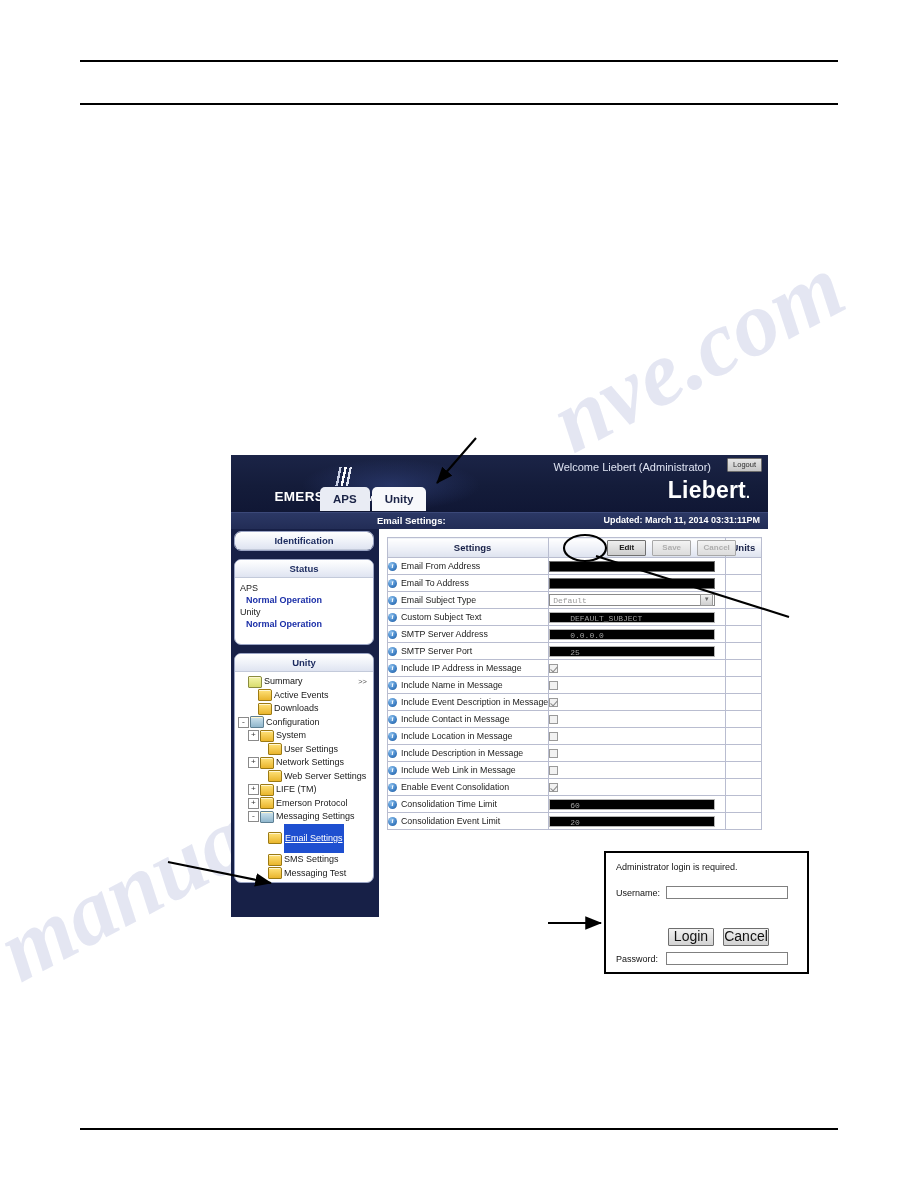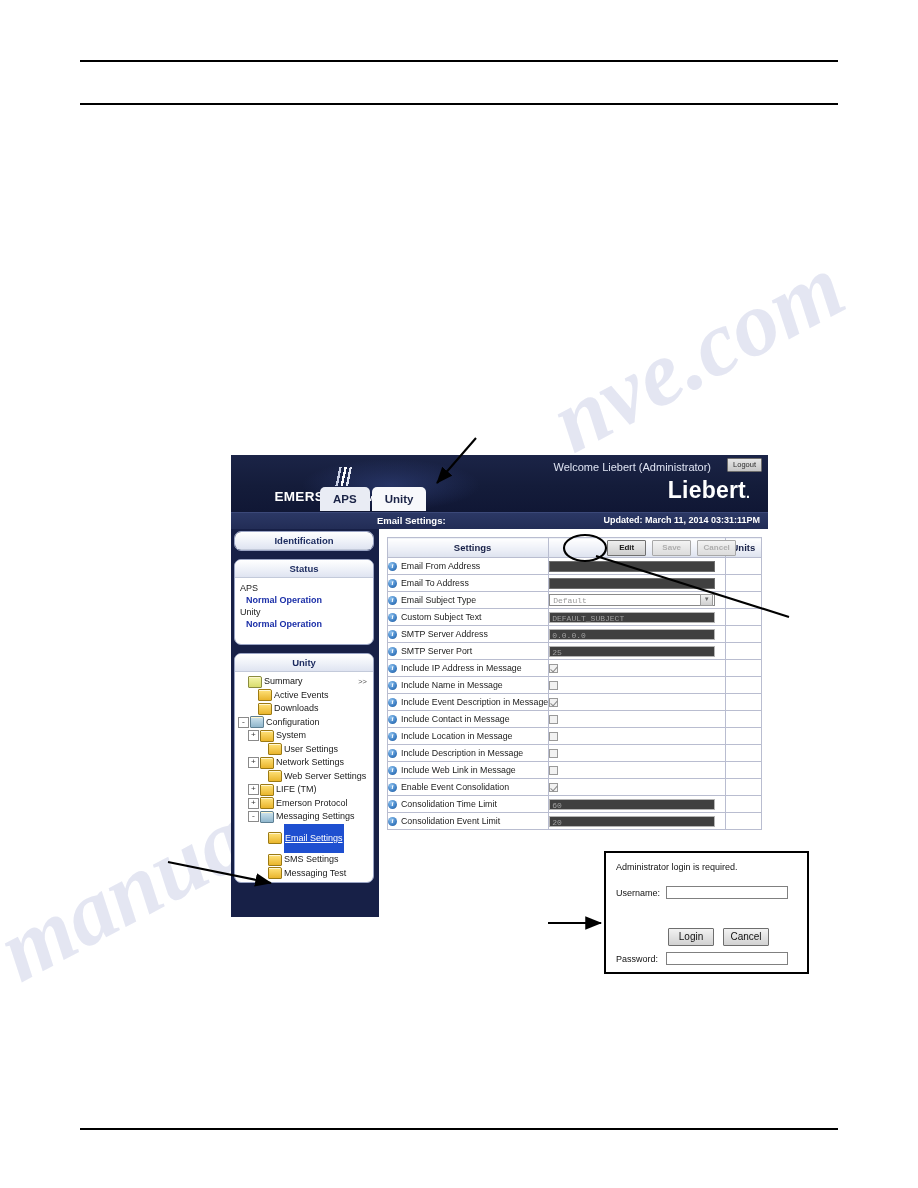--- a/index.html
+++ b/index.html
@@ -153,23 +153,23 @@
   .cell-units{}
 
   .infoicon{
     display:inline-block;width:9px;height:9px;border-radius:50%;vertical-align:middle;
     background:radial-gradient(circle at 35% 30%,#8fc2ee 0%,#3d7fc4 60%,#21538f 100%);
     color:#fff;font-size:7px;line-height:9px;text-align:center;margin-right:4px;
     font-family:"Liberation Serif",serif;font-weight:700;font-style:italic;
   }
 
   .fld{
-    display:block;width:166px;height:11px;background:#404040;border:1px solid #6f6f6f;
+    display:block;width:166px;height:11px;background:#000000;border:1px solid #6f6f6f;
     font-family:"Liberation Mono",monospace;font-size:8px;line-height:11px;color:#8d8d8d;
-    padding:0 2px;box-sizing:border-box;
+    padding:0 20px;box-sizing:border-box;
   }
   .fld.grey{border-color:#b4b4b4;color:#a0a0a0;}
   .sel-fld{
     display:flex;width:166px;height:12px;background:#fff;border:1px solid #8a8a8a;box-sizing:border-box;
     align-items:center;
   }
   .sel-fld .txt{
     flex:1;font-family:"Liberation Mono",monospace;font-size:8px;color:#9a9a9a;padding-left:3px;
   }
   .sel-fld .arrow{
@@ -200,21 +200,21 @@
     font-size:9.5px;color:#111;
   }
   #login-dialog .msg{position:absolute;left:10px;top:9px;font-size:9px;}
   #login-dialog .frow{position:absolute;left:10px;display:flex;align-items:center;}
   #login-dialog .frow.r1{top:33px;}
   #login-dialog .frow.r2{top:51px;margin-top:48px;}
   #login-dialog .flabel{width:50px;font-size:9px;}
   #login-dialog .finput{width:122px;height:13px;border:1px solid #808080;background:#fff;box-sizing:border-box;}
   #login-dialog .btns{position:absolute;left:62px;top:75px;display:flex;gap:9px;}
   #login-dialog .dbtn{
-    width:44px;height:16px;line-height:15px;text-align:center;font-size:10px;
+    width:44px;height:16px;line-height:15px;text-align:center;font-size:14px;
     background:linear-gradient(180deg,#f2f2f2,#d2d2d2);border:1px solid #6e6e6e;border-radius:1px;color:#111;
   }
 
   
   #annotations{position:absolute;left:0;top:0;width:918px;height:1188px;pointer-events:none;}
 </style>
 </head>
 <body>
 
 <div class="doc-rule" id="rule-top-1"></div>

